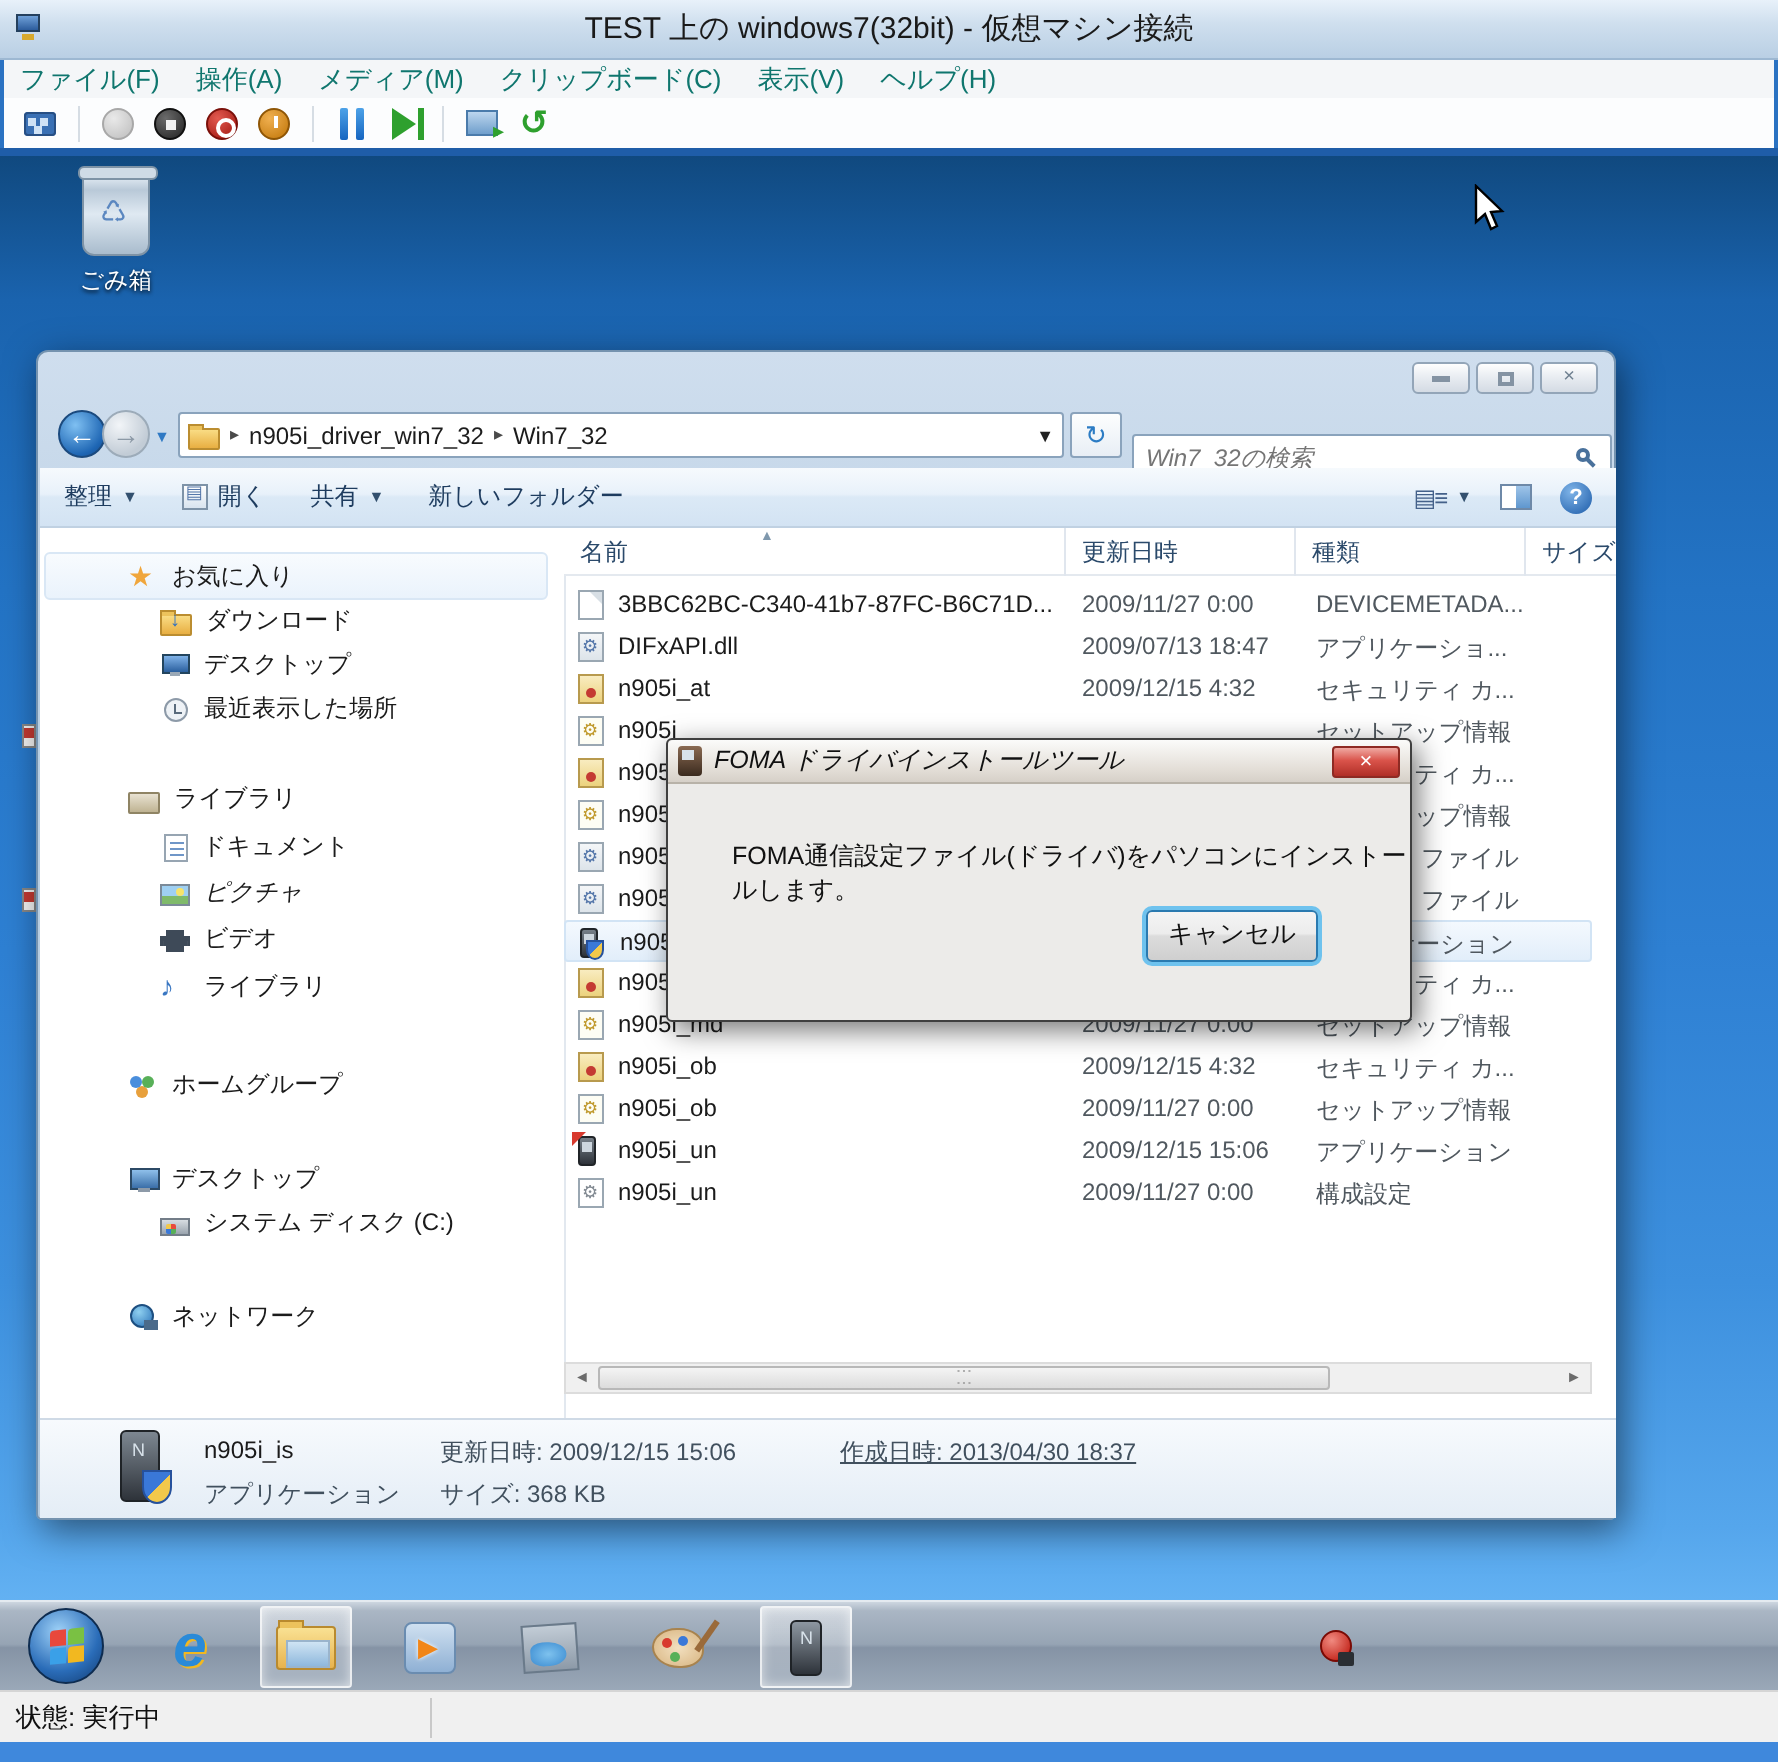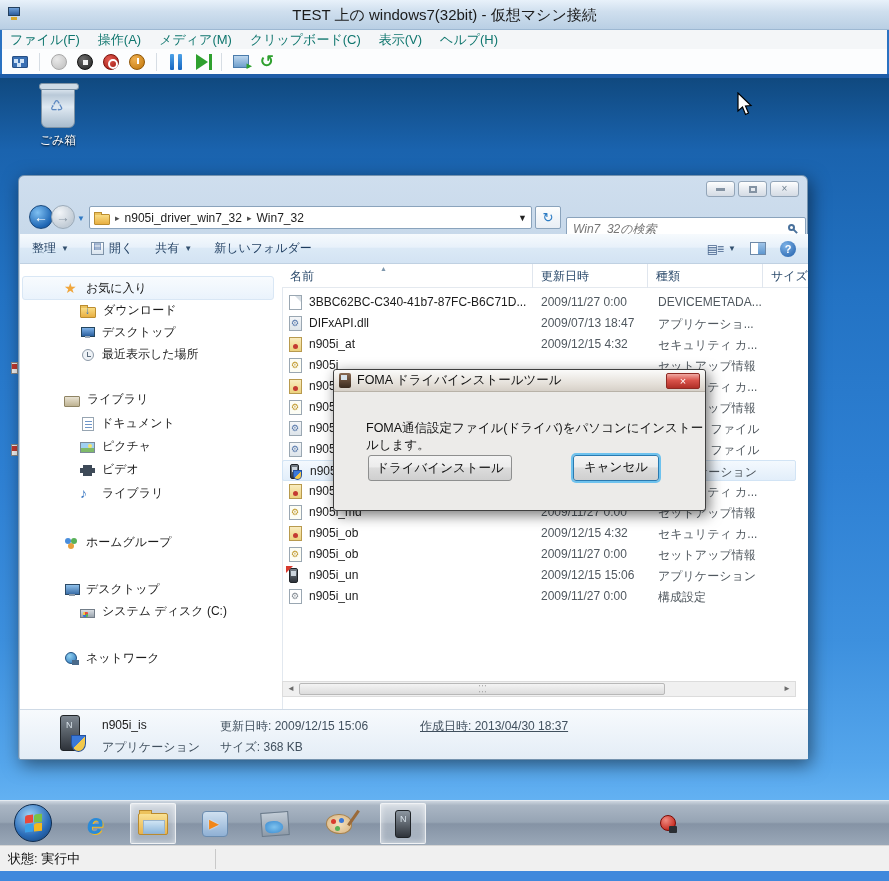--- a/index.html
+++ b/index.html
@@ -151,21 +151,21 @@
   .details { position:absolute; left:1px; top:533px; width:788px; height:50px; background:linear-gradient(#f7fafd,#e4edf6); border-top:1px solid #cfdae6; }
   .dphone { position:absolute; left:40px; top:5px; width:20px; height:36px; background:linear-gradient(#7d8791,#2e333a); border:1px solid #1f2327; border-radius:3px; }
   .dphone::before { content:"N"; position:absolute; left:5px; top:4px; color:#d8e2ea; font-size:9px; }
   .dphone::after { content:""; position:absolute; right:-7px; bottom:-2px; width:13px; height:15px; background:linear-gradient(135deg,#3a78d8 50%,#f2c84b 50%); border:1px solid #26519c; border-radius:0 0 50% 50%; }
   .dt { position:absolute; font-size:12px; color:#41505e; white-space:nowrap; }
   .dt.name { color:#1b1b1b; }
 
   
   .dlg { left:333px; top:369px; width:373px; height:142px; background:#ecebe9; border:1px solid #3f3f3f; border-radius:3px; box-shadow:3px 4px 14px rgba(0,0,0,.55); z-index:50; }
   .dlg-tb { position:absolute; left:0; top:0; width:100%; height:22px; background:linear-gradient(#fbfbfa,#e3ded7 70%,#d6d0c8); border-bottom:1px solid #b8b2a8; border-radius:3px 3px 0 0; display:flex; align-items:center; padding:0 5px; gap:6px; }
-  .dlg-title { font-size:12.5px; color:#111; }
+  .dlg-title { font-size:12.5px; color:#111;font-style:italic; }
   .dlg-ico { width:12px; height:15px; background:linear-gradient(#8a6a52,#3a2a1e); border-radius:2px; position:relative; }
   .dlg-ico::after { content:""; position:absolute; left:2px; top:2px; width:6px; height:5px; background:#d8e2ea; }
   .dlg-close { position:absolute; right:5px; top:3px; width:34px; height:16px; background:linear-gradient(#f0a9a2,#d9534a 45%,#b02f27); border:1px solid #8e2a23; border-radius:2px; color:#fff; font-size:11px; text-align:center; line-height:14px; }
   .dlg-msg { position:absolute; left:32px; top:50px; font-size:12.5px; color:#111; }
   .btn { position:absolute; top:85px; height:26px; background:linear-gradient(#f4f4f4,#ececec 45%,#dcdcdc 50%,#cfcfcf); border:1px solid #8e8f8f; border-radius:3px; font-size:12.5px; color:#111; text-align:center; }
   .btn-install { left:34px; width:144px; line-height:24px; }
   .btn-cancel { left:239px; width:86px; line-height:22px; border:1px solid #2a7ab0; box-shadow:0 0 0 2px #6ec2ee; }
 
   
   .taskbar { left:0; top:800px; width:889px; height:45px; background:linear-gradient(180deg,#cdd6e0 0%,#aab6c4 10%,#96a4b4 48%,#8593a5 52%,#9aa8b8 100%); border-top:1px solid #e4eaf0; display:flex; align-items:center; }
@@ -331,21 +331,21 @@
           <span>最近表示した場所</span>
         </div>
       <div class="sitem l0" style="top:125px;">
           <div class="ic ic-lib"></div>
           <span>ライブラリ</span>
         </div>
       <div class="sitem l1" style="top:149px;">
           <div class="ic ic-page"></div>
           <span>ドキュメント</span>
         </div>
-      <div class="sitem l1" style="top:172px;">
+      <div class="sitem l1" style="top:172px;font-style:italic;">
           <div class="ic ic-pic"></div>
           <span>ピクチャ</span>
         </div>
       <div class="sitem l1" style="top:195px;">
           <div class="ic ic-vid"></div>
           <span>ビデオ</span>
         </div>
       <div class="sitem l1" style="top:219px;">
           <div class="ic ic-music">♪</div>
           <span>ライブラリ</span>
@@ -485,21 +485,20 @@
   </div>
 </div>
 
 <div class="abs dlg">
   <div class="dlg-tb">
     <div class="dlg-ico"></div>
     <div class="dlg-title">FOMA ドライバインストールツール</div>
   </div>
   <div class="dlg-close"><span>×</span></div>
   <div class="dlg-msg">FOMA通信設定ファイル(ドライバ)をパソコンにインストールします。</div>
-  <div class="btn btn-install">ドライバインストール</div>
   <div class="btn btn-cancel">キャンセル</div>
 </div>
 
 <div class="abs taskbar">
   <div class="orb"></div>
   <div class="tkbtn" style="left:72px;">
       <span class="ie-e">e</span>
     </div>
   <div class="tkbtn active" style="left:130px;">
       <div class="tk-folder"></div>

